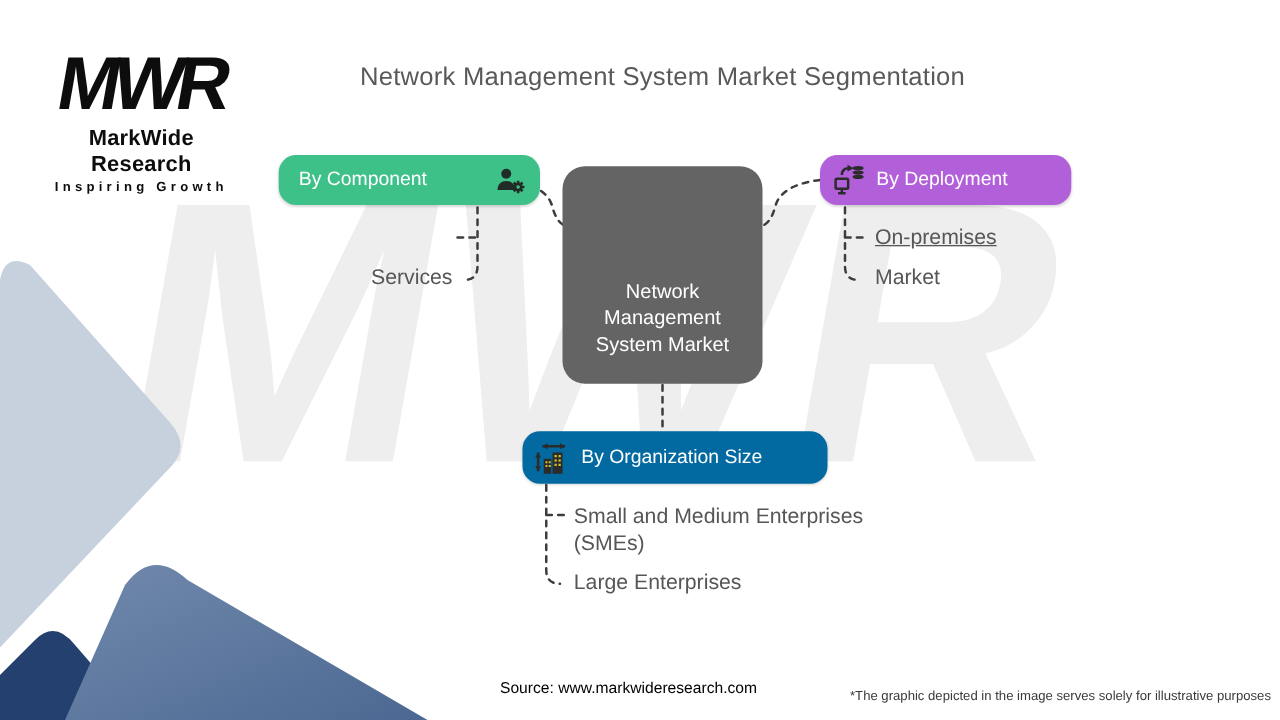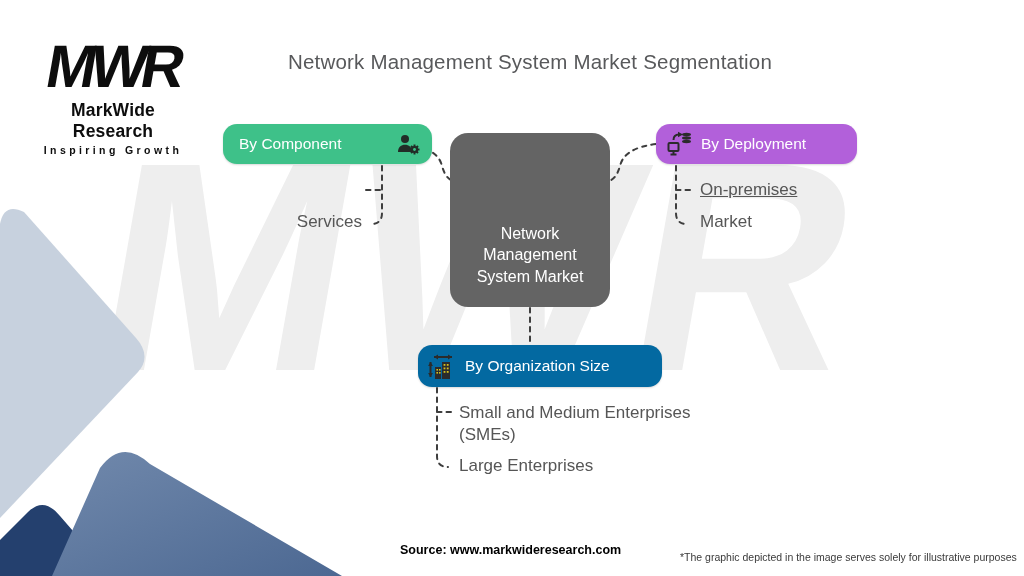--- a/index.html
+++ b/index.html
@@ -41,21 +41,21 @@
   }
   .pill-green{left:223px;top:124px;width:183px;background:#3ec189;padding:0 10px 0 16px;justify-content:space-between;}
   .pill-purple{left:656px;top:124px;width:181px;background:#b260da;padding:0 10px;}
   .pill-yellow{left:418px;top:345px;width:224px;height:42px;background:#0369a1;padding:0 10px;text-align:center;}
   .pill .icon{flex:0 0 auto;display:flex;align-items:center;}
   .pill-purple .icon,.pill-yellow .icon{margin-right:9px;}
   
   .sub{position:absolute;font-size:17px;color:#565656;line-height:22px;}
   .sub.right-align{text-align:right;}
   
-  .source{position:absolute;left:400px;top:543px;font-size:12.5px;font-weight:bold;color:#000000;}
+  .source{position:absolute;left:400px;top:543px;font-size:12.5px;font-weight:normal;color:#000000;}
   .disclaimer{position:absolute;left:680px;top:551px;font-size:10.5px;color:#3a3a3a;}
 </style>
 </head>
 <body>
 
 <div id="canvas">
 
   <div class="watermark">MWR</div>
 
   <svg class="bg-svg" width="1024" height="576" viewBox="0 0 1024 576">

